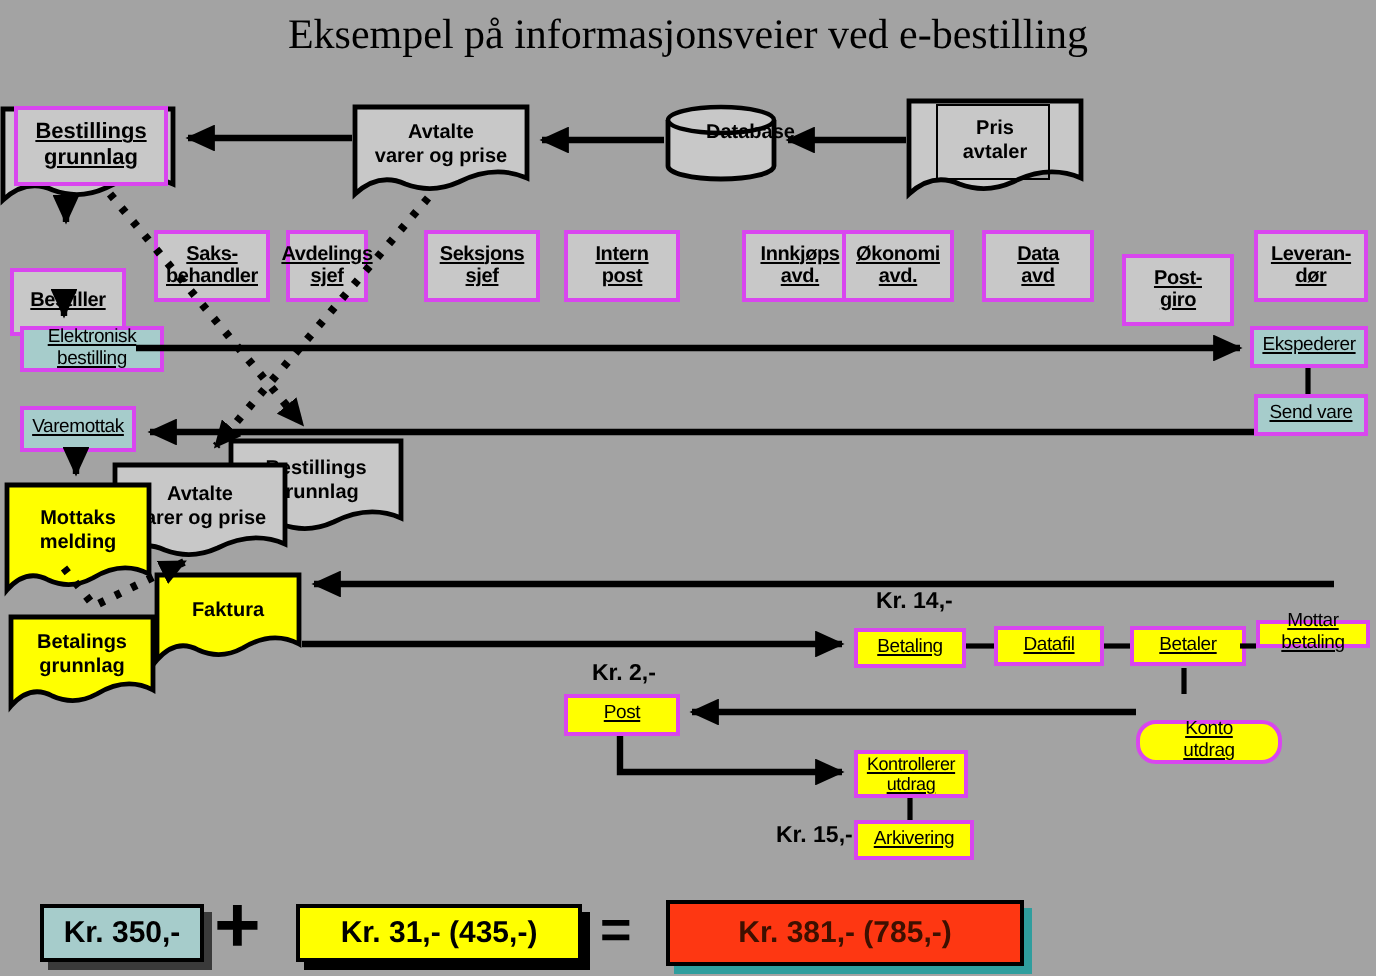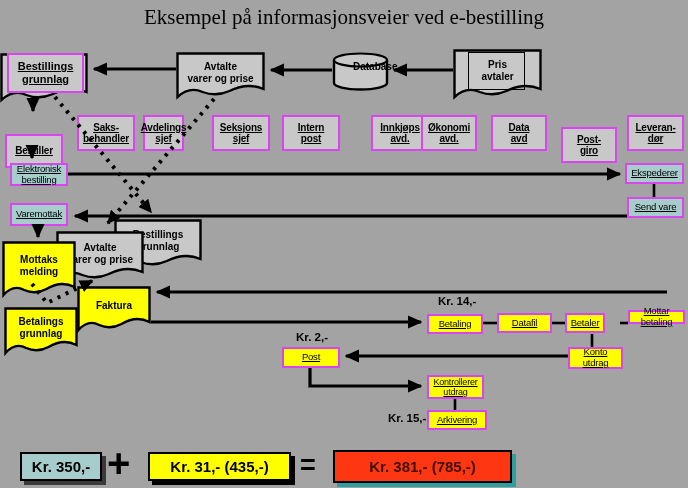--- a/index.html
+++ b/index.html
@@ -93,21 +93,21 @@
 avd.</span></div>
   <div class="box gray-fill dept" style="left:421px;top:115px;width:56px;"><span>Økonomi
 avd.</span></div>
   <div class="box gray-fill dept" style="left:491px;top:115px;width:56px;"><span>Data
 avd</span></div>
   <div class="box gray-fill dept" style="left:561px;top:115px;width:56px;margin-top:12px;"><span>Post-
 giro</span></div>
   <div class="box gray-fill dept" style="left:627px;top:115px;width:57px;"><span>Leveran-
 dør</span></div>
 
-  <div class="box blue-fill blue-sm" style="left:10px;top:163px;width:58px;height:23px;"><span>Elektronisk
+  <div class="box blue-fill blue-sm" style="left:10px;top:163px;width:72px;height:23px;"><span>Elektronisk
 bestilling</span></div>
   <div class="box blue-fill blue-sm" style="left:625px;top:163px;width:59px;height:21px;"><span>Ekspederer</span></div>
   <div class="box blue-fill blue-sm" style="left:10px;top:203px;width:58px;height:23px;"><span>Varemottak</span></div>
   <div class="box blue-fill blue-sm" style="left:627px;top:197px;width:57px;height:21px;"><span>Send vare</span></div>
 
   <div class="doc gray" style="left:114px;top:219px;z-index:10;">
       <svg width="88" height="54">
         <path d="M1.5,1.5 L86.5,1.5 L86.5,40 Q70.4,33 52.8,42 Q39.6,48 26.4,43 Q13.2,37 1.5,48 Z"></path>
       </svg>
     <div class="lbl">Bestillings
@@ -137,24 +137,24 @@
       <svg width="74" height="52">
         <path d="M1.5,1.5 L72.5,1.5 L72.5,38 Q59.2,31 44.4,40 Q33.300000000000004,46 22.2,41 Q11.1,35 1.5,46 Z"></path>
       </svg>
     <div class="lbl">Betalings
 grunnlag</div>
   </div>
 
   <div class="kr" style="left:438px;top:295px;">Kr. 14,-</div>
   <div class="box yellow-fill yproc" style="left:427px;top:314px;width:56px;height:20px;"><span>Betaling</span></div>
   <div class="box yellow-fill yproc" style="left:497px;top:313px;width:55px;height:20px;"><span>Datafil</span></div>
-  <div class="box yellow-fill yproc" style="left:565px;top:313px;width:40px;height:20px;"><span>Betaler</span></div>
+  <div class="box yellow-fill yproc" style="left:565px;top:313px;width:58px;height:20px;"><span>Betaler</span></div>
   <div class="box yellow-fill yproc" style="left:628px;top:310px;width:57px;height:14px;"><span>Mottar
 betaling</span></div>
-  <div class="box yellow-fill yproc" style="left:568px;top:347px;width:55px;height:22px;"><span>Konto
+  <div class="box yellow-fill yproc" style="left:568px;top:360px;width:73px;height:22px;border-radius:10px;"><span>Konto
 utdrag</span></div>
 
   <div class="kr" style="left:296px;top:331px;">Kr. 2,-</div>
   <div class="box yellow-fill yproc" style="left:282px;top:347px;width:58px;height:21px;"><span>Post</span></div>
 
   <div class="box yellow-fill yproc" style="left:427px;top:375px;width:57px;height:24px;font-size:9px;"><span>Kontrollerer
 utdrag</span></div>
   <div class="kr" style="left:388px;top:412px;">Kr. 15,-</div>
   <div class="box yellow-fill yproc" style="left:427px;top:410px;width:60px;height:20px;"><span>Arkivering</span></div>
 

